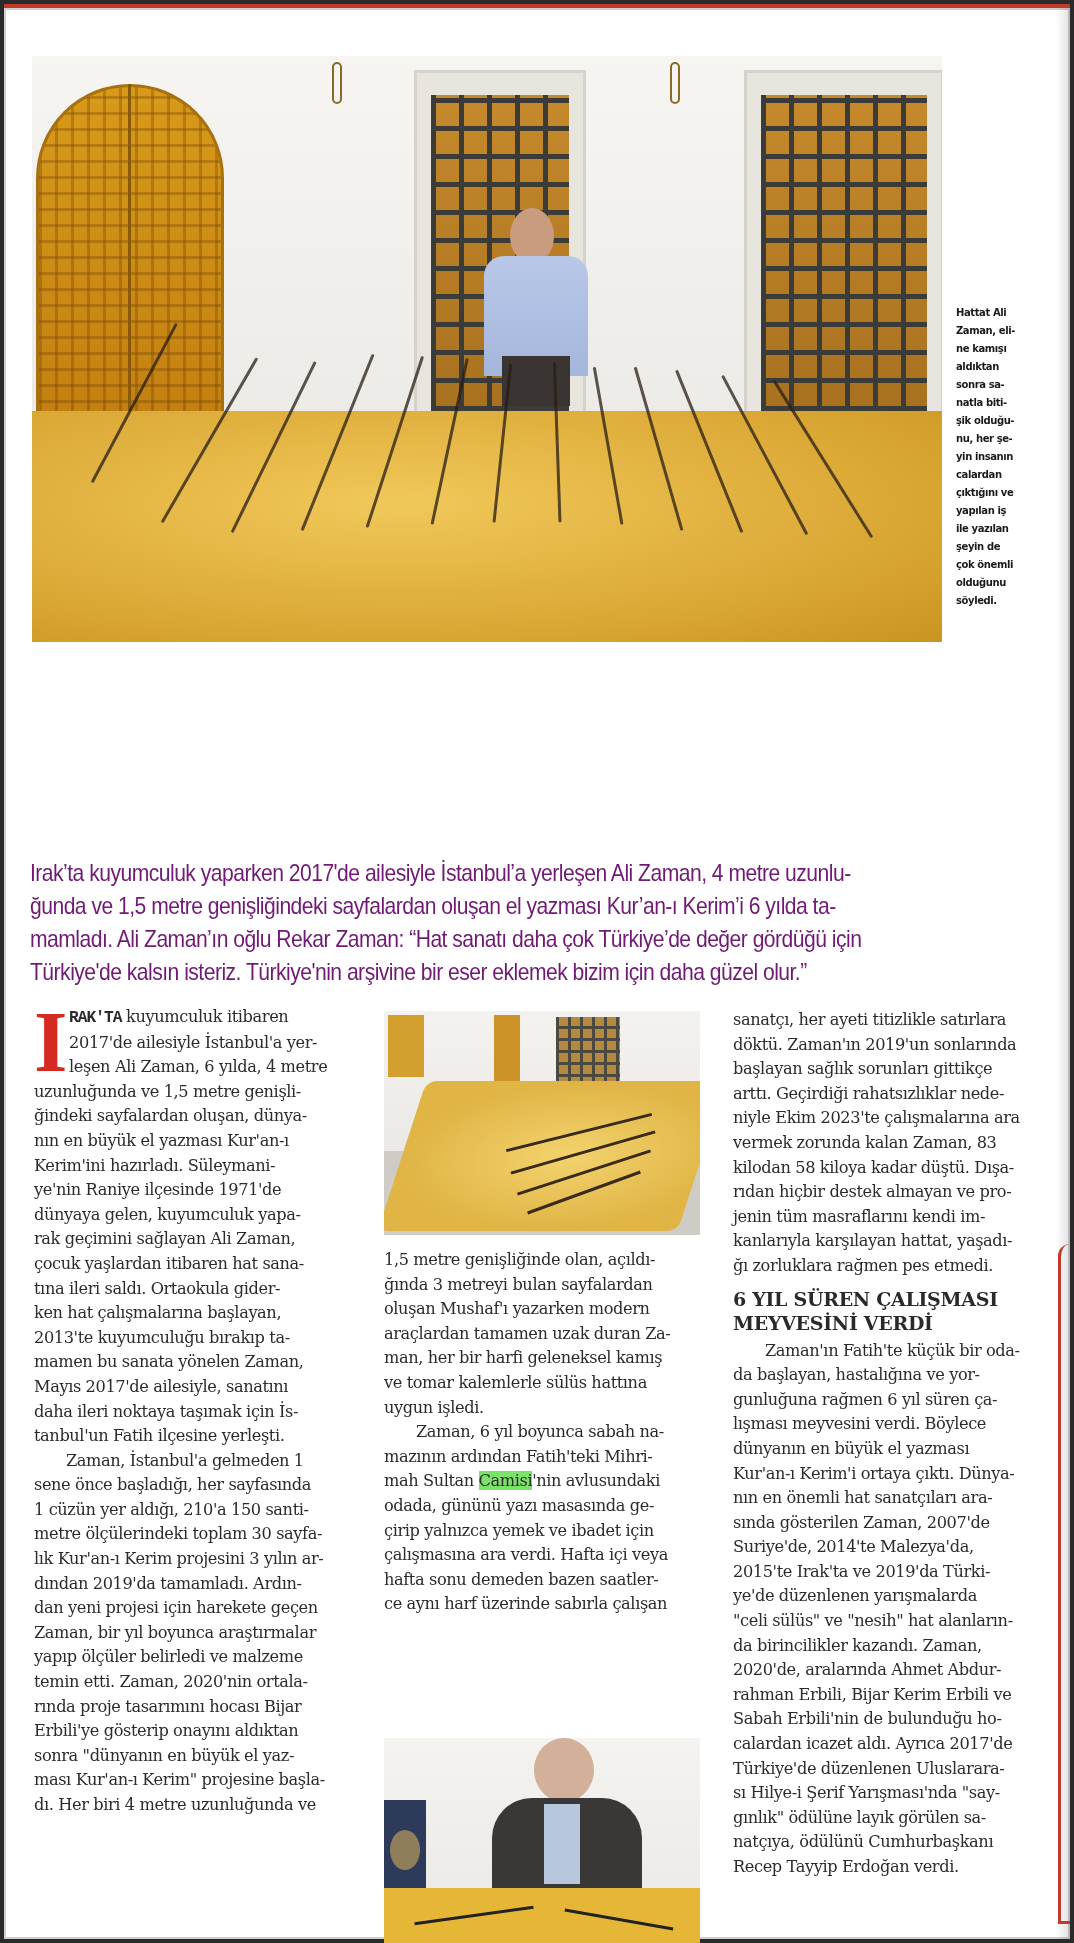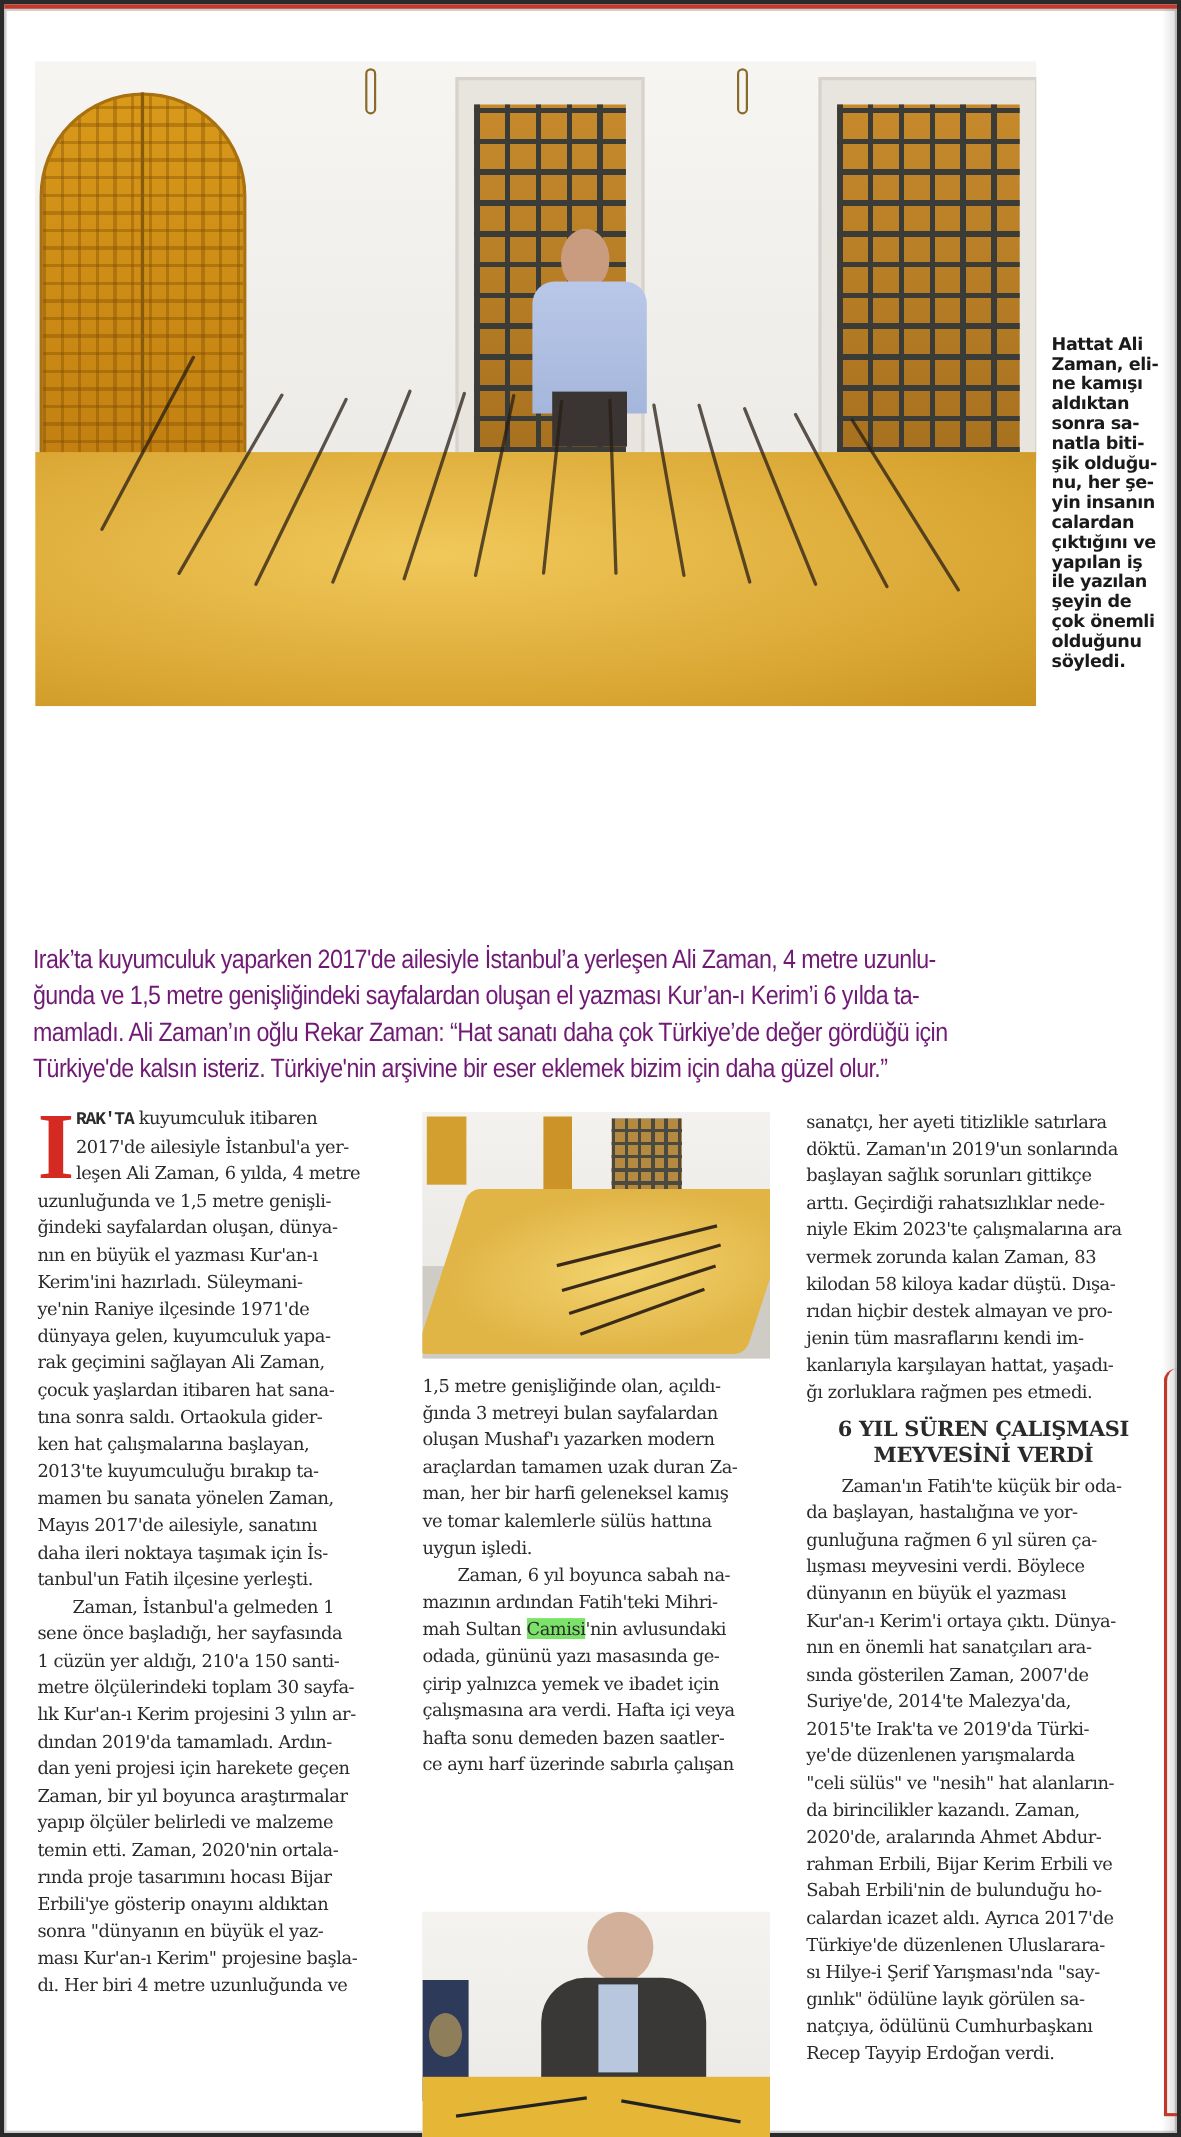--- a/index.html
+++ b/index.html
@@ -50,21 +50,21 @@
   .hero .scroll {
     position: absolute; left: 0; top: 355px; width: 100%; height: 231px;
     background: radial-gradient(ellipse at 40% 40%, #f0c85a, #d9a532 70%, #c99422);
   }
   .hero .script-line {
     position: absolute; height: 3px; background: rgba(40,30,20,0.75); border-radius: 2px;
     transform-origin: left center;
   }
   .caption {
     position: absolute; left: 952px; top: 296px; width: 104px;
-    font-family: "DejaVu Sans", sans-serif; font-weight: bold; font-size: 16px;
+    font-family: "DejaVu Sans", sans-serif; font-weight: bold; font-size: 10px;
     line-height: 18px; color: #1a1a1a; letter-spacing: -0.4px;
   }
   
   .headline {
     position: absolute; left: 22px; top: 644px; width: 1040px;
     font-family: "Liberation Sans", sans-serif; font-weight: bold; color: #1aa0cf;
     letter-spacing: -3px;
   }
   .headline .l1 { font-size: 78px; line-height: 86px; transform: scaleX(0.86); transform-origin: left; white-space: nowrap; }
   .headline .l2 { font-size: 92px; line-height: 96px; transform: scaleX(0.88); transform-origin: left; white-space: nowrap; letter-spacing: -2px; }
@@ -84,21 +84,21 @@
   .col p { white-space: nowrap; }
   .col1 { left: 30px; width: 322px; }
   .col2 { left: 380px; width: 322px; }
   .col3 { left: 689px; width: 322px; margin-left: 40px; }
   .dropcap {
     float: left; font-family: "Liberation Serif", serif; font-weight: bold; color: #d42a22;
     font-size: 86px; line-height: 66px; margin-right: 2px; margin-top: 4px;
   }
   .lead-word { font-weight: bold; font-family: Liberation Mono, monospace; letter-spacing: -1px; }
   .subhead {
-    text-align: center; font-family: "DejaVu Serif", serif; font-weight: bold;
+    font-family: "DejaVu Serif", serif; font-weight: bold;
     font-size: 19px; line-height: 24px; color: #2a2a2a; margin: 8px 0 4px 0; letter-spacing: -0.3px;
   }
   .indent { display: inline-block; width: 32px; }
   .hl { background: #7ce36a; }
   .photo {
     position: absolute; overflow: hidden; background: #eee;
   }
   .photo2 { left: 380px; top: 1003px; width: 316px; height: 224px; }
   .photo3 { left: 380px; top: 1730px; width: 316px; height: 205px; }
   .red-bracket {
@@ -178,21 +178,21 @@
     <p>2017'de ailesiyle İstanbul'a yer-</p>
     <p>leşen Ali Zaman, 6 yılda, 4 metre</p>
     <p>uzunluğunda ve 1,5 metre genişli-</p>
       <p>ğindeki sayfalardan oluşan, dünya-</p>
       <p>nın en büyük el yazması Kur'an-ı</p>
     <p>Kerim'ini hazırladı. Süleymani-</p>
       <p>ye'nin Raniye ilçesinde 1971'de</p>
       <p>dünyaya gelen, kuyumculuk yapa-</p>
     <p>rak geçimini sağlayan Ali Zaman,</p>
       <p>çocuk yaşlardan itibaren hat sana-</p>
-      <p>tına sonra saldı. Ortaokula gider-</p>
+      <p>tına ileri saldı. Ortaokula gider-</p>
     <p>ken hat çalışmalarına başlayan,</p>
       <p>2013'te kuyumculuğu bırakıp ta-</p>
       <p>mamen bu sanata yönelen Zaman,</p>
     <p>Mayıs 2017'de ailesiyle, sanatını</p>
       <p>daha ileri noktaya taşımak için İs-</p>
       <p>tanbul'un Fatih ilçesine yerleşti.</p>
     <p><span class="indent"></span><span>Zaman, İstanbul'a gelmeden 1</span></p>
     <p>sene önce başladığı, her sayfasında</p>
       <p>1 cüzün yer aldığı, 210'a 150 santi-</p>
       <p>metre ölçülerindeki toplam 30 sayfa-</p>

